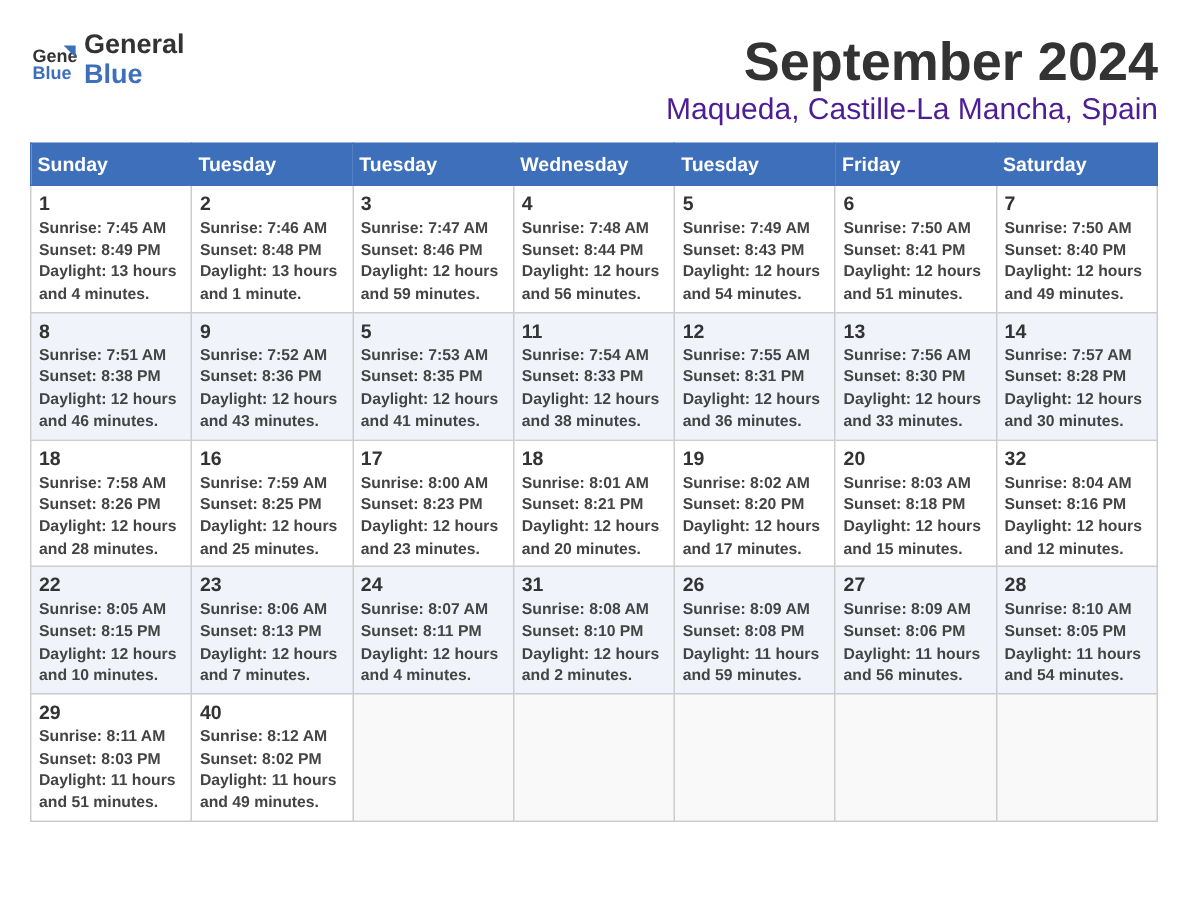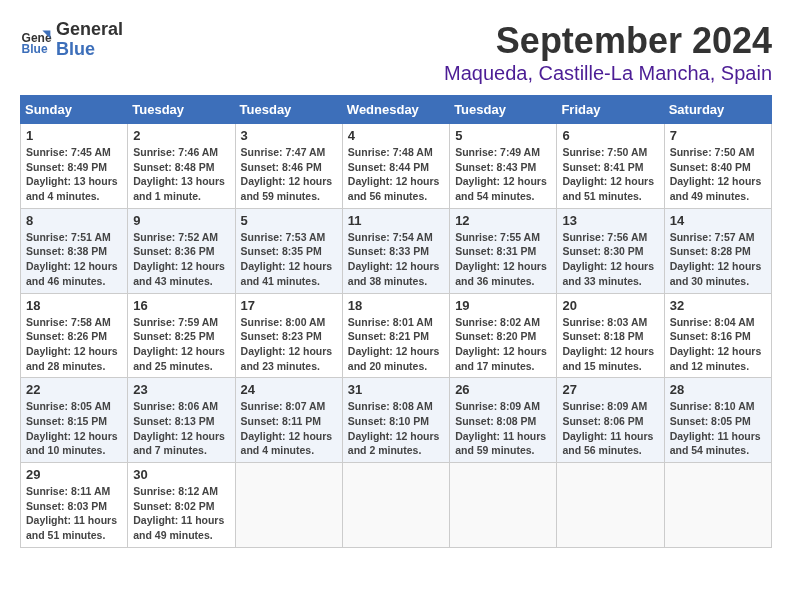--- a/index.html
+++ b/index.html
@@ -240,21 +240,21 @@
           <div class="day-num">28</div>
           <div class="day-detail">Sunrise: 8:10 AM<br>Sunset: 8:05 PM<br>Daylight: 11 hours<br>and 54 minutes.</div>
         </td>
       </tr>
       <tr>
         <td>
           <div class="day-num">29</div>
           <div class="day-detail">Sunrise: 8:11 AM<br>Sunset: 8:03 PM<br>Daylight: 11 hours<br>and 51 minutes.</div>
         </td>
         <td>
-          <div class="day-num">30</div>
+          <div class="day-num">40</div>
           <div class="day-detail">Sunrise: 8:12 AM<br>Sunset: 8:02 PM<br>Daylight: 11 hours<br>and 49 minutes.</div>
         </td>
         <td class="empty-cell"></td>
         <td class="empty-cell"></td>
         <td class="empty-cell"></td>
         <td class="empty-cell"></td>
         <td class="empty-cell"></td>
       </tr>
     </tbody>
 </table>

